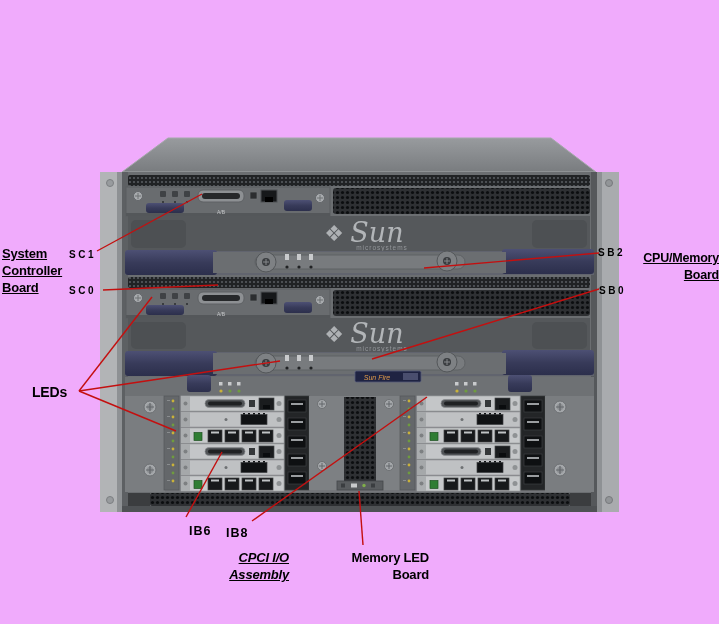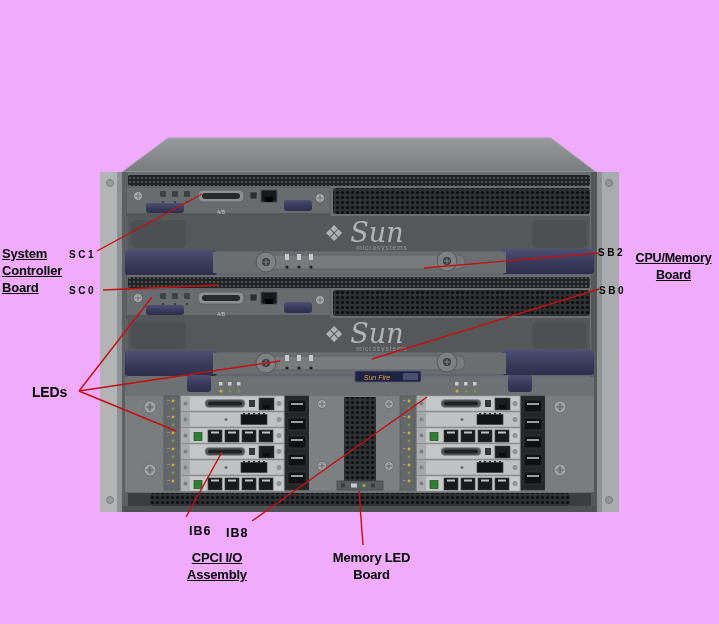--- a/index.html
+++ b/index.html
@@ -13,21 +13,21 @@
   #chassis-svg{position:absolute;left:0;top:0;}
   .lbl{
     position:absolute;
     font-weight:bold;
     font-size:13px;
     color:#000;
     letter-spacing:-0.2px;
     line-height:17px;
     white-space:nowrap;
   }
-  .lbl.center{text-align:center;white-space:normal;}
+  .lbl.center{text-align:right;white-space:normal;}
   .lbl .u{text-decoration:underline;}
   .code{
     font-size:10px;
     letter-spacing:2.5px;
     font-weight:bold;
   }
   .small-code{
     font-size:12.5px;
     letter-spacing:1px;
     font-weight:bold;
@@ -351,21 +351,21 @@
 </div>
 
 <div class="lbl code" style="left:599px;top:282px;">SB0</div>
 
 <div class="lbl u" style="left:32px;top:384px;font-size:14px;">LEDs</div>
 
 <div class="lbl small-code" style="left:176px;top:523px;padding-left:13px;">IB6</div>
 
 <div class="lbl small-code" style="left:226px;top:525px;">IB8</div>
 
-<div class="lbl center" style="left:161px;top:549px;width:112px;">
+<div class="lbl center" style="left:177px;top:549px;width:112px;font-style:italic;">
   <div><span class="u">CPCI I/O</span></div>
   <div><span class="u">Assembly</span></div>
 </div>
 
 <div class="lbl center" style="left:314px;top:549px;width:115px;">
   <div><span>Memory LED</span></div>
   <div><span>Board</span></div>
 </div>
 
 </div>

